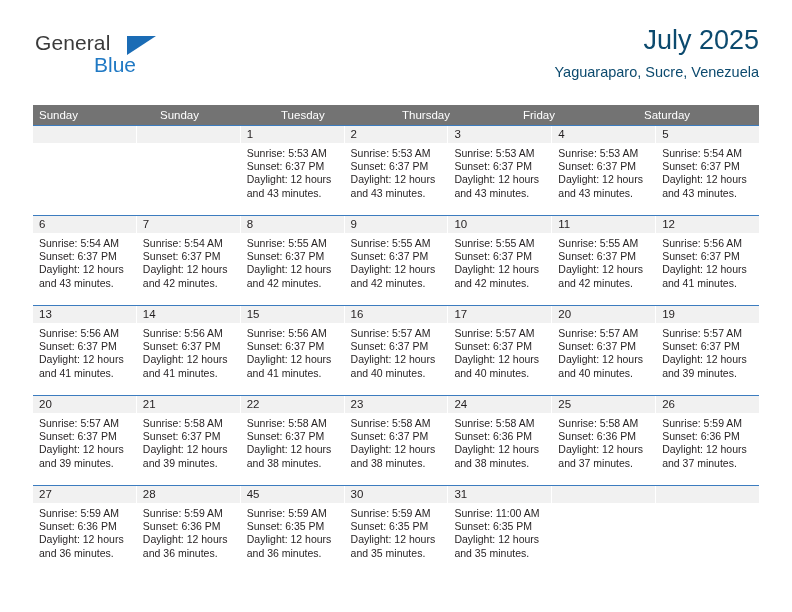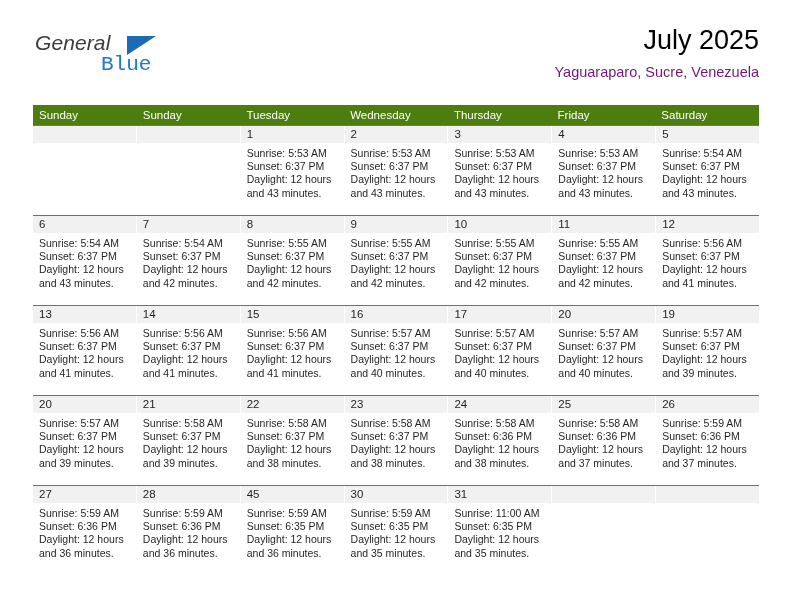--- a/index.html
+++ b/index.html
@@ -37,71 +37,69 @@
     height: 60px;
   }
   .brand-general {
     position: absolute;
     left: 2px;
     top: 0px;
     font-size: 21px;
     letter-spacing: .1px;
     color: #3b3b3b;
     line-height: 1;
-    font-style: italic;
   }
   .brand-blue {
     position: absolute;
-    left: 68px;
+    left: 61px;
     top: 22px;
     font-size: 21px;
     color: #2079c4;
     line-height: 1;
-    font-family: Liberation Mono, monospace;
   }
   .brand-triangle {
     position: absolute;
     left: 94px;
     top: 4px;
     width: 0;
     height: 0;
     border-left: 29px solid #1b6cb5;
     border-bottom: 19px solid transparent;
   }
 
   .title-block {
     position: absolute;
     right: 0;
     top: 0;
     text-align: right;
   }
   .cal-title {
     font-size: 27px;
-    color: #000000;
+    color: #0c4a6e;
     line-height: 1.1;
     white-space: nowrap;
   }
   .cal-subtitle {
     margin-top: 9px;
     font-size: 14.5px;
-    color: #701a75;
+    color: #0c4a6e;
     line-height: 1.1;
     white-space: nowrap;
   }
 
   
   .calendar {
     position: absolute;
     left: 33px;
     top: 105px;
     width: 726px;
   }
   .weekdays {
     display: flex;
-    background: #4d7c0f;
+    background: #737373;
     height: 20px;
   }
   .weekday {
     flex: 1 1 0;
     color: #ffffff;
     font-size: 11.5px;
     line-height: 20px;
     padding-left: 6px;
     box-sizing: border-box;
     white-space: nowrap;
@@ -163,21 +161,20 @@
     </div>
 
   </div>
 
   <div class="calendar">
 
     <div class="weekdays">
       <div class="weekday">Sunday</div>
       <div class="weekday">Sunday</div>
       <div class="weekday">Tuesday</div>
-      <div class="weekday">Wednesday</div>
       <div class="weekday">Thursday</div>
       <div class="weekday">Friday</div>
       <div class="weekday">Saturday</div>
     </div>
 
     <div class="week">
       <div class="day-cell">
           <div class="day-number"></div>
           <div class="day-info">
             <div></div>

